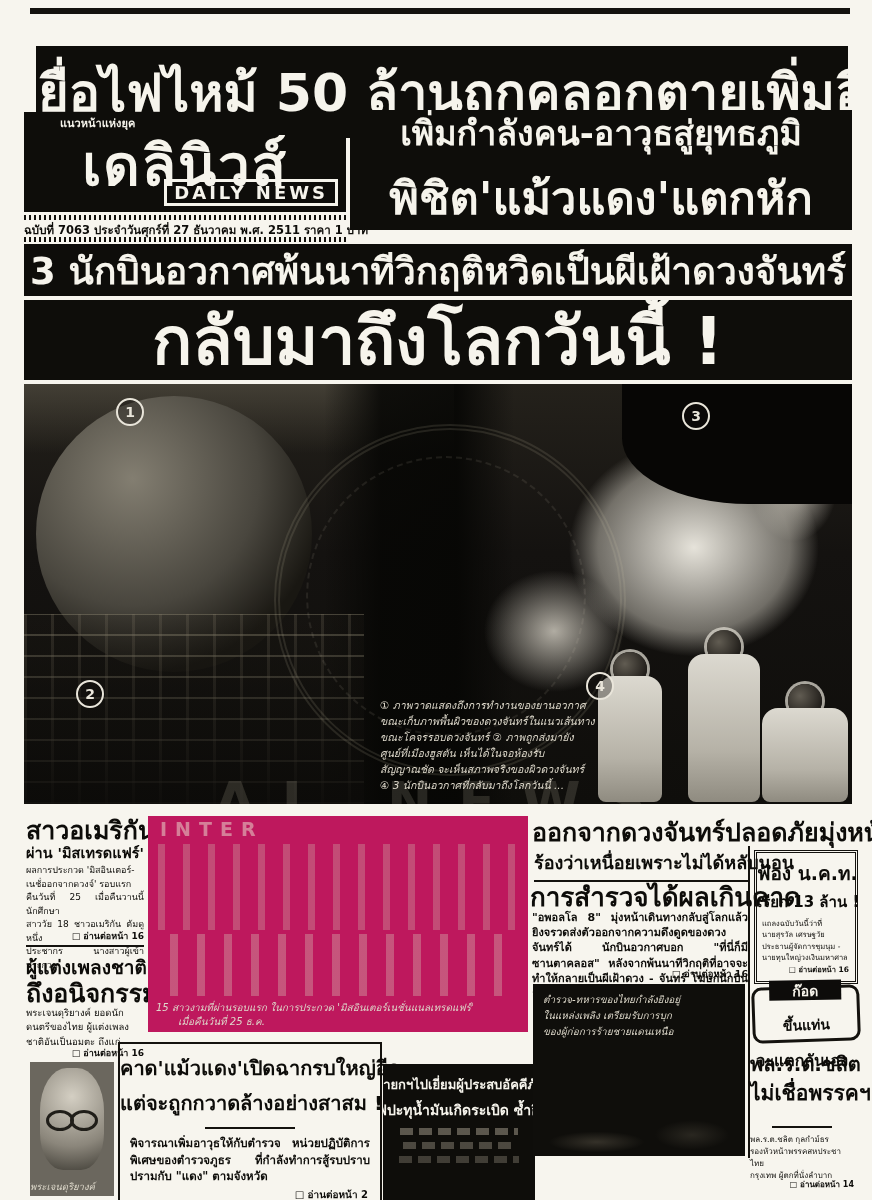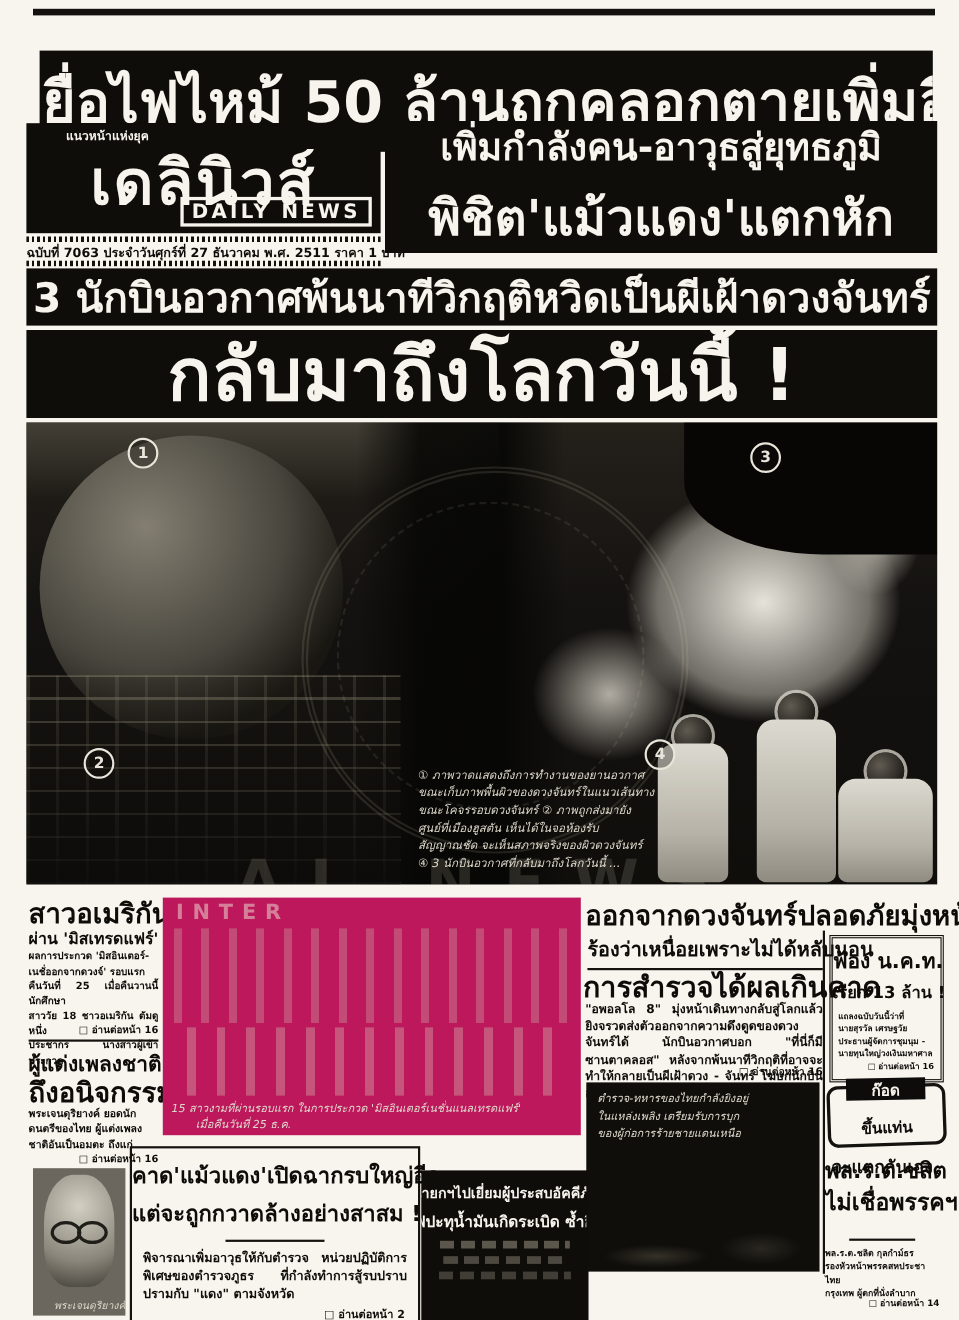--- a/index.html
+++ b/index.html
@@ -4,21 +4,21 @@
 <style>
   html,body{margin:0;padding:0;background:#9a968e;}
   #page{position:relative;width:872px;height:1200px;margin:0 auto;background:#f7f5ee;
         font-family:"DejaVu Sans","Liberation Sans",sans-serif;color:#0d0c09;overflow:hidden;}
   .abs{position:absolute;}
   .plate{background:#0e0d0a;color:#f6f4ec;display:flex;flex-direction:column;
          align-items:center;justify-content:center;overflow:hidden;}
   .b{font-weight:700;}
   .nw{white-space:nowrap;}
   .hatch{background:repeating-linear-gradient(90deg,#14120e 0 2px,transparent 2px 5px);}
-  .tiny{font-size:9px;line-height:1.5;font-weight:700;text-align:justify;}
+  .tiny{font-size:9px;line-height:1.5;font-weight:400;text-align:justify;}
   .more{font-weight:700;text-align:right;}
   .handw{font-style:italic;color:#ded9cb;}
   .marker{border:2px solid #e9e5da;color:#e9e5da;border-radius:50%;width:24px;height:24px;
           display:flex;align-items:center;justify-content:center;font-size:14px;font-weight:700;
           background:rgba(20,18,14,.35);}
   .astro-suit{position:absolute;left:0;right:0;bottom:0;top:24px;border-radius:16px 16px 8px 8px;
           background:linear-gradient(180deg,#dcd9d0,#b6b2a7 65%,#8f8b80);}
   .astro-helmet{position:absolute;top:0;left:50%;transform:translateX(-50%);width:34px;height:34px;
           border-radius:50%;background:radial-gradient(circle at 35% 35%,#615c52,#221f1b 72%);
           box-shadow:0 0 0 3px rgba(220,216,205,.75);}
@@ -117,21 +117,21 @@
     <div>พระเจนดุริยางค์ ยอดนัก</div>
     <div>ดนตรีของไทย ผู้แต่งเพลง</div>
     <div>ชาติอันเป็นอมตะ ถึงแก่</div>
   </div>
   <div class="abs more" style="left:26px;top:1046px;width:118px;font-size:9px;">□ อ่านต่อหน้า 16</div>
 
   <div class="abs" style="left:30px;top:1062px;width:84px;height:134px;background:#6b675e;overflow:hidden;">
     <div class="abs" style="left:10px;top:6px;right:10px;bottom:26px;border-radius:42% 42% 36% 36%;background:radial-gradient(circle at 50% 28%,#d4cfc3,#8b867b 62%,#4b4840 95%);"></div>
     <div class="abs" style="left:16px;top:48px;width:22px;height:15px;border:3px solid #201e19;border-radius:50%;"></div>
     <div class="abs" style="right:16px;top:48px;width:22px;height:15px;border:3px solid #201e19;border-radius:50%;"></div>
-    <div class="abs handw nw" style="left:0;bottom:2px;width:100%;text-align:right;font-size:9.5px;">พระเจนดุริยางค์</div>
+    <div class="abs handw nw" style="left:0;bottom:2px;width:100%;text-align:left;font-size:9.5px;">พระเจนดุริยางค์</div>
   </div>
 
   <div class="abs" style="left:148px;top:816px;width:380px;height:216px;background:#be185d;overflow:hidden;">
     <div class="abs" style="left:10px;top:28px;right:10px;height:86px;background:repeating-linear-gradient(90deg,rgba(206,196,176,.30) 0 7px,transparent 7px 25px);"></div>
     <div class="abs" style="left:22px;top:118px;right:14px;height:62px;background:repeating-linear-gradient(90deg,rgba(214,204,184,.34) 0 8px,transparent 8px 27px);"></div>
     <div class="abs b nw" style="left:12px;top:2px;font-size:19px;letter-spacing:8px;color:rgba(236,229,211,.5);">INTER</div>
     <div class="abs handw nw" style="left:8px;bottom:17px;font-size:10px;">15 สาวงามที่ผ่านรอบแรก ในการประกวด 'มิสอินเตอร์เนชั่นแนลเทรดแฟร์'</div>
     <div class="abs handw nw" style="left:30px;bottom:3px;font-size:10px;">เมื่อคืนวันที่ 25 ธ.ค.</div>
   </div>
 

